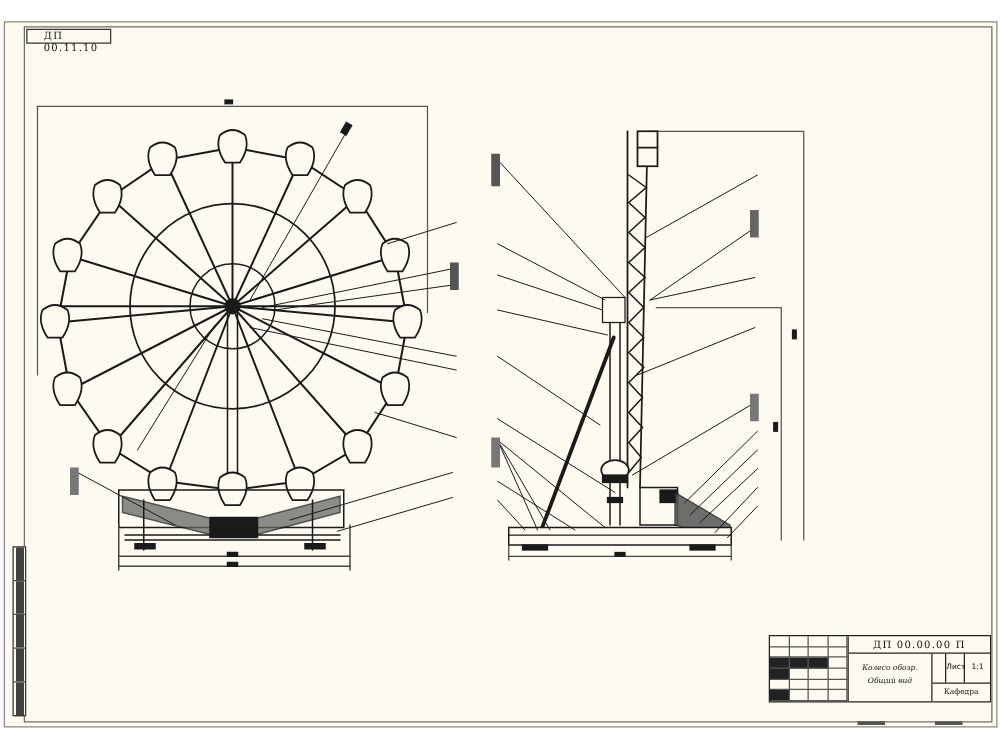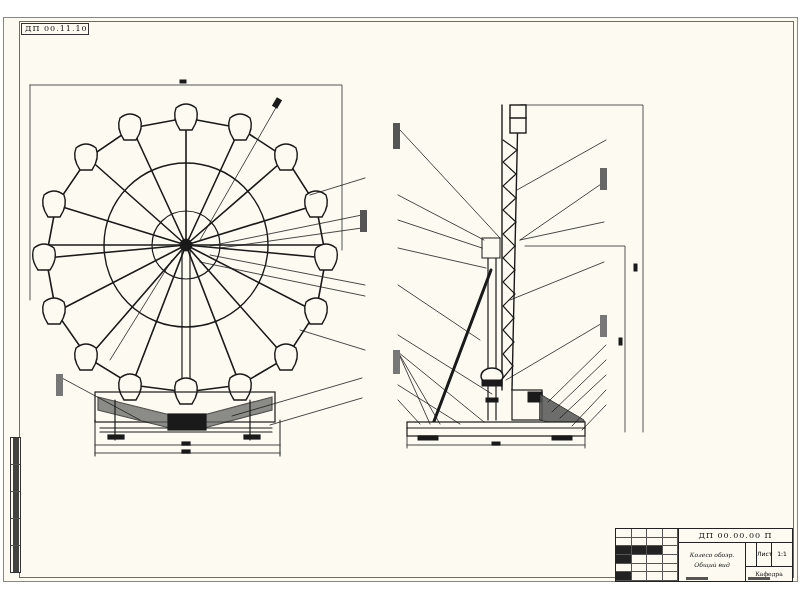--- a/index.html
+++ b/index.html
@@ -1,23 +1,23 @@
 <!DOCTYPE html>
 <html><head>
 <meta charset="utf-8">
 <style>
   html, body { margin: 0; padding: 0; background: #ffffff; }
   body { width: 800px; height: 600px; position: relative; overflow: hidden; font-family: "DejaVu Sans", sans-serif; }
   .sheet { position: absolute; left: 3px; top: 17px; width: 795px; height: 565px; background: #fdfbf1; border: 1px solid #8a8780; box-sizing: border-box; }
   .inner-frame { position: absolute; left: 19px; top: 21px; width: 775px; height: 557px; border: 1.5px solid #6f6c66; box-sizing: border-box; }
-  .stamp-top { position: absolute; left: 21px; top: 23px; width: 68px; height: 12px; border: 1px solid #333; box-sizing: border-box; font-size: 8px; line-height: 10px; font-family: "DejaVu Serif", serif; letter-spacing: 1px; padding-left: 3px; color: #111; background: #fdfbf1; }
+  .stamp-top { position: absolute; left: 21px; top: 23px; width: 68px; height: 12px; border: 1px solid #333; box-sizing: border-box; font-size: 8px; line-height: 10px; font-family: "DejaVu Serif", serif; letter-spacing: 1px; padding-left: 13px; color: #111; background: #fdfbf1; }
   .side-strip { position: absolute; left: 10px; top: 437px; width: 11px; height: 136px; border: 1px solid #333; box-sizing: border-box; background: #fdfbf1; }
   .side-strip div { border-bottom: 1px solid #333; height: 26px; background: linear-gradient(90deg, transparent 2px, #222 2px, #222 8px, transparent 8px); opacity: .85; }
   svg.drawing { position: absolute; left: 0; top: 0; }
-  .title-block { position: absolute; left: 615px; top: 528px; width: 178px; height: 54px; border: 1.5px solid #222; box-sizing: border-box; background: #fdfbf1; display: flex; }
+  .title-block { position: absolute; left: 615px; top: 508px; width: 178px; height: 54px; border: 1.5px solid #222; box-sizing: border-box; background: #fdfbf1; display: flex; }
   .tb-left { width: 62px; border-right: 1px solid #222; display: grid; grid-template-columns: repeat(4, 1fr); grid-template-rows: repeat(6, 1fr); }
   .tb-left span { border-right: 1px solid #555; border-bottom: 1px solid #555; }
   .tb-left span.dark { background: #222; }
   .tb-mid { flex: 1; display: flex; flex-direction: column; }
   .tb-code { height: 13px; border-bottom: 1px solid #222; font-size: 8px; line-height: 13px; text-align: center; font-family: "DejaVu Serif", serif; letter-spacing: 1px; color: #111; }
   .tb-name { flex: 1; display: flex; }
   .tb-name-text { flex: 1; border-right: 1px solid #222; font-size: 6px; line-height: 10px; text-align: center; padding-top: 7px; font-family: "DejaVu Serif", serif; font-style: italic; color: #111; }
   .tb-right { width: 46px; display: flex; flex-direction: column; }
   .tb-r1 { flex: 1; display: flex; border-bottom: 1px solid #222; }
   .tb-r1 span { border-right: 1px solid #222; font-size: 6px; text-align: center; line-height: 22px; }

